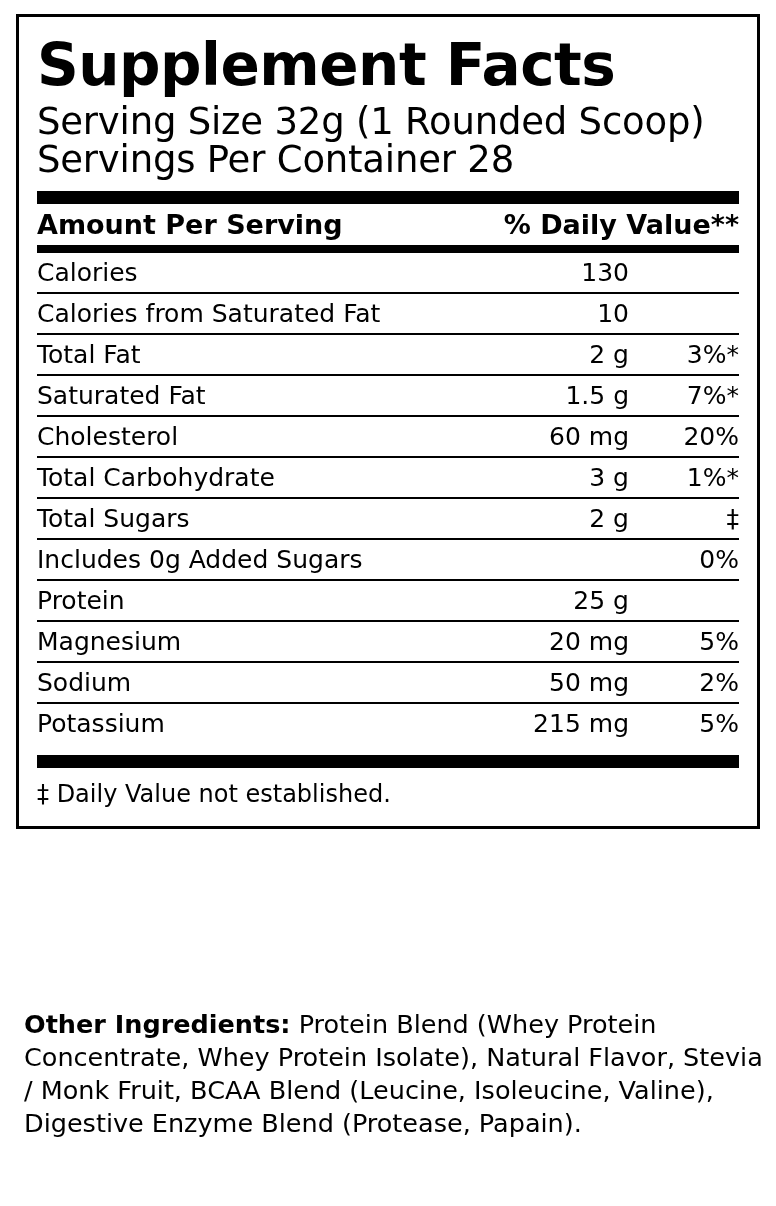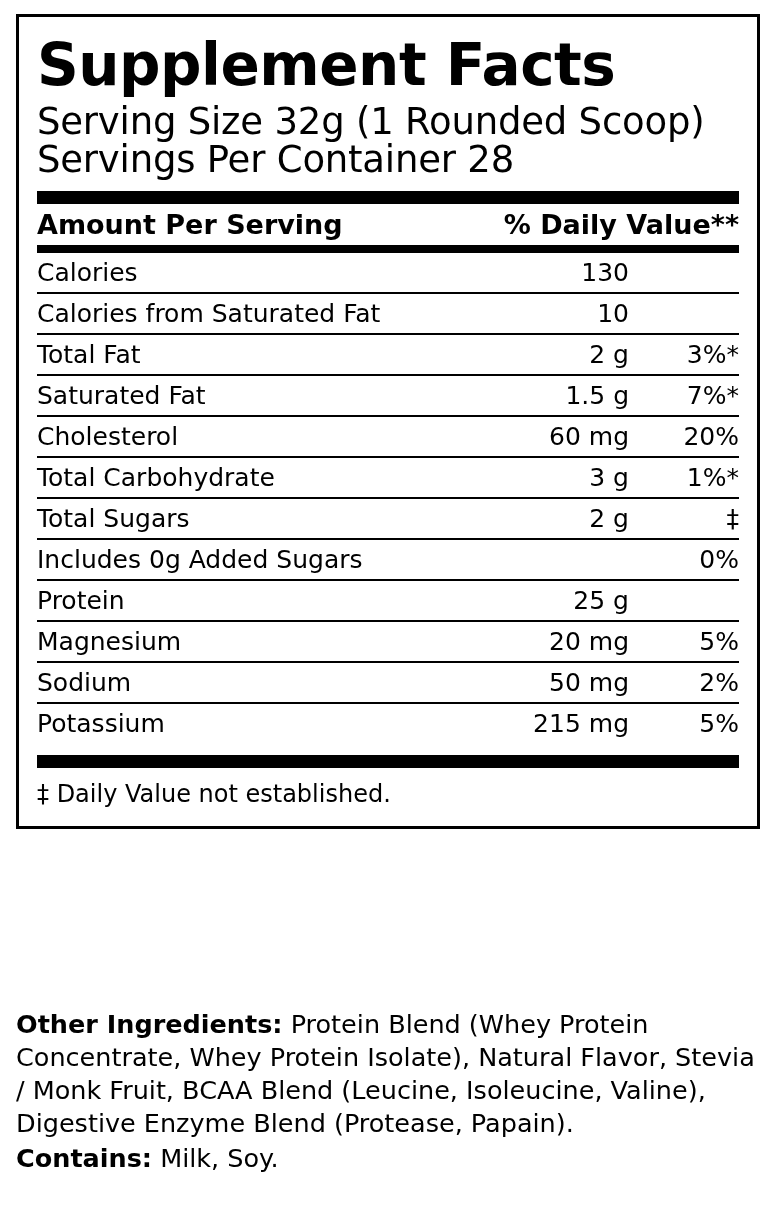--- a/index.html
+++ b/index.html
@@ -99,21 +99,21 @@
 
   .footnotes {
     font-size: 24px;
     line-height: 32px;
     padding-top: 10px;
   }
 
   
   .other {
     position: absolute;
-    left: 16px;
+    left: 24px;
     top: 1008px;
     width: 748px;
     font-size: 25.5px;
     line-height: 33px;
   }
   .other b { font-weight: bold; }
   .contains {
     margin-top: 2px;
   }
 </style>
@@ -211,16 +211,15 @@
     <div class="rule-thick"></div>
 
     <div class="footnotes">
       <div>‡ Daily Value not established.</div>
     </div>
 
   </div>
 
   <div class="other">
     <div><b>Other Ingredients:</b><span> Protein Blend (Whey Protein Concentrate, Whey Protein Isolate), Natural Flavor, Stevia / Monk Fruit, BCAA Blend (Leucine, Isoleucine, Valine), Digestive Enzyme Blend (Protease, Papain).</span></div>
-    <div class="contains"><b>Contains:</b><span> Milk, Soy.</span></div>
   </div>
 
 </div>
 
 </body></html>

